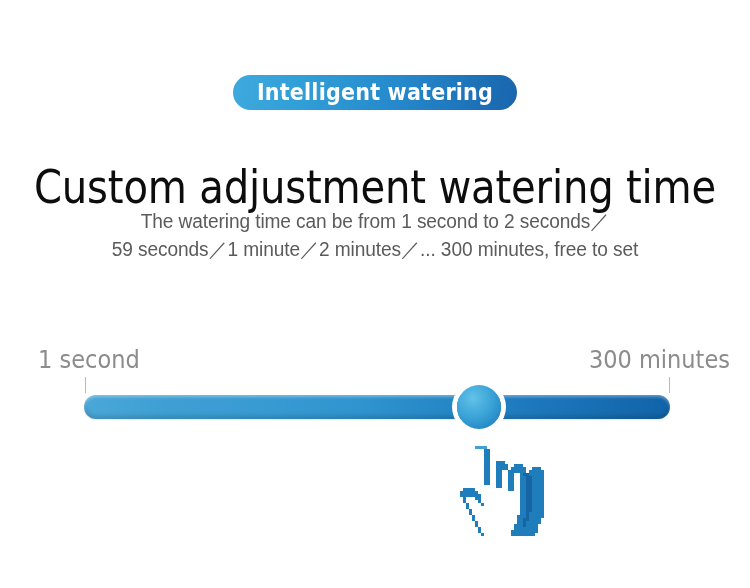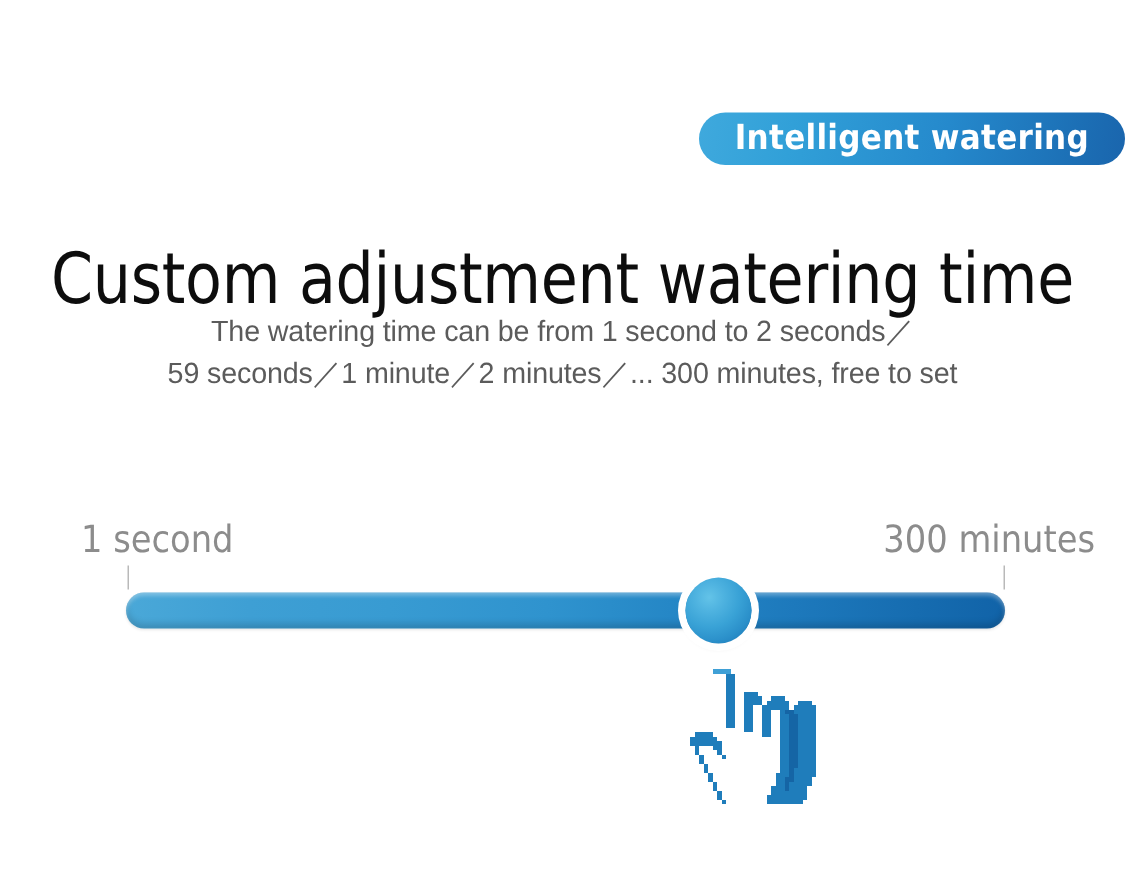--- a/index.html
+++ b/index.html
@@ -20,21 +20,21 @@
     width: 750px;
     height: 588px;
   }
 
   
   .badge-row {
     position: absolute;
     top: 75px;
     left: 0;
     width: 750px;
-    text-align: right;
+    text-align: center;
     text-decoration: underline;
   }
   .badge {
     display: inline-block;
     height: 35px;
     line-height: 35px;
     padding: 0 24px;
     border-radius: 18px;
     background: linear-gradient(100deg, #3fa9dd 0%, #31a0d8 22%, #2589cc 58%, #1c6fb5 88%, #1a65ad 100%);
     color: #ffffff;
@@ -87,21 +87,20 @@
     height: 100px;
   }
   .slider-label {
     position: absolute;
     top: 0;
     color: #8c8c8c;
     font-family: "DejaVu Sans Condensed", "Liberation Sans Narrow", "Liberation Sans", sans-serif;
     font-size: 25px;
     line-height: 30px;
     white-space: nowrap;
-    margin-left: 16px;
   }
   .slider-label.left  { left: 38px;  text-align: left;  }
   .slider-label.right { right: 20px; text-align: left; }
 
   .tick {
     position: absolute;
     top: 32px;
     width: 1px;
     height: 16px;
     background: #b9b9b9;

